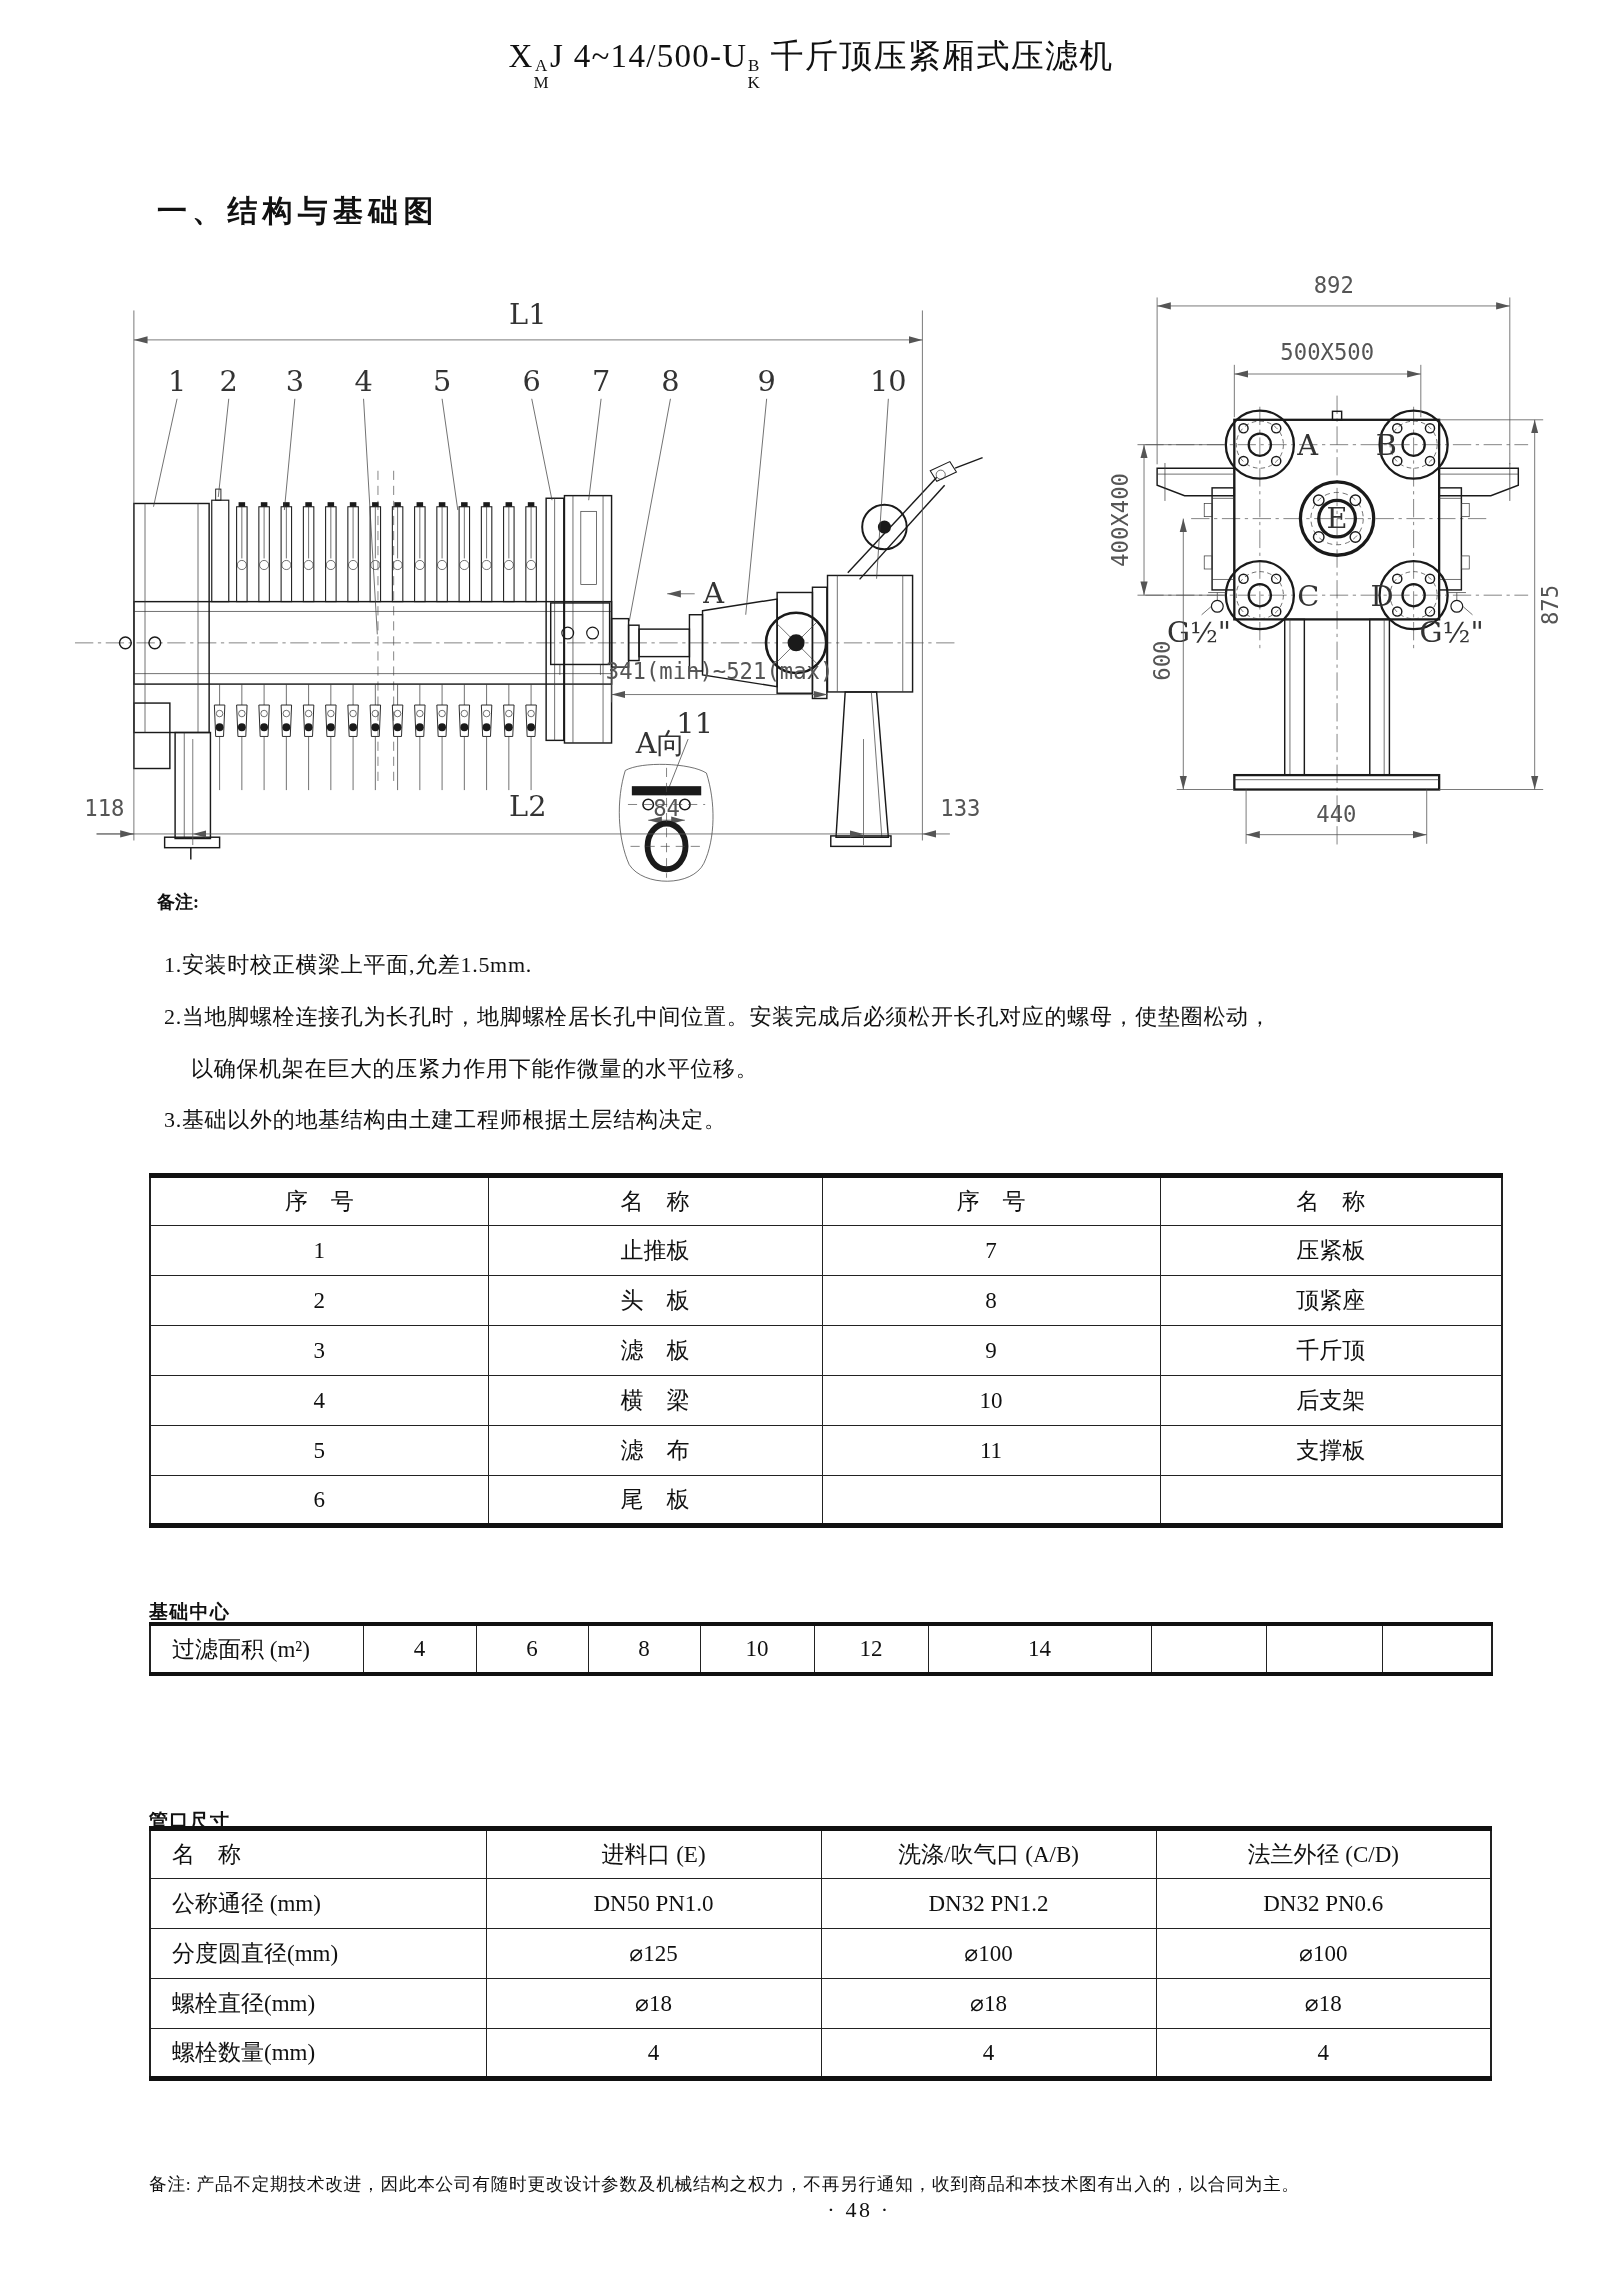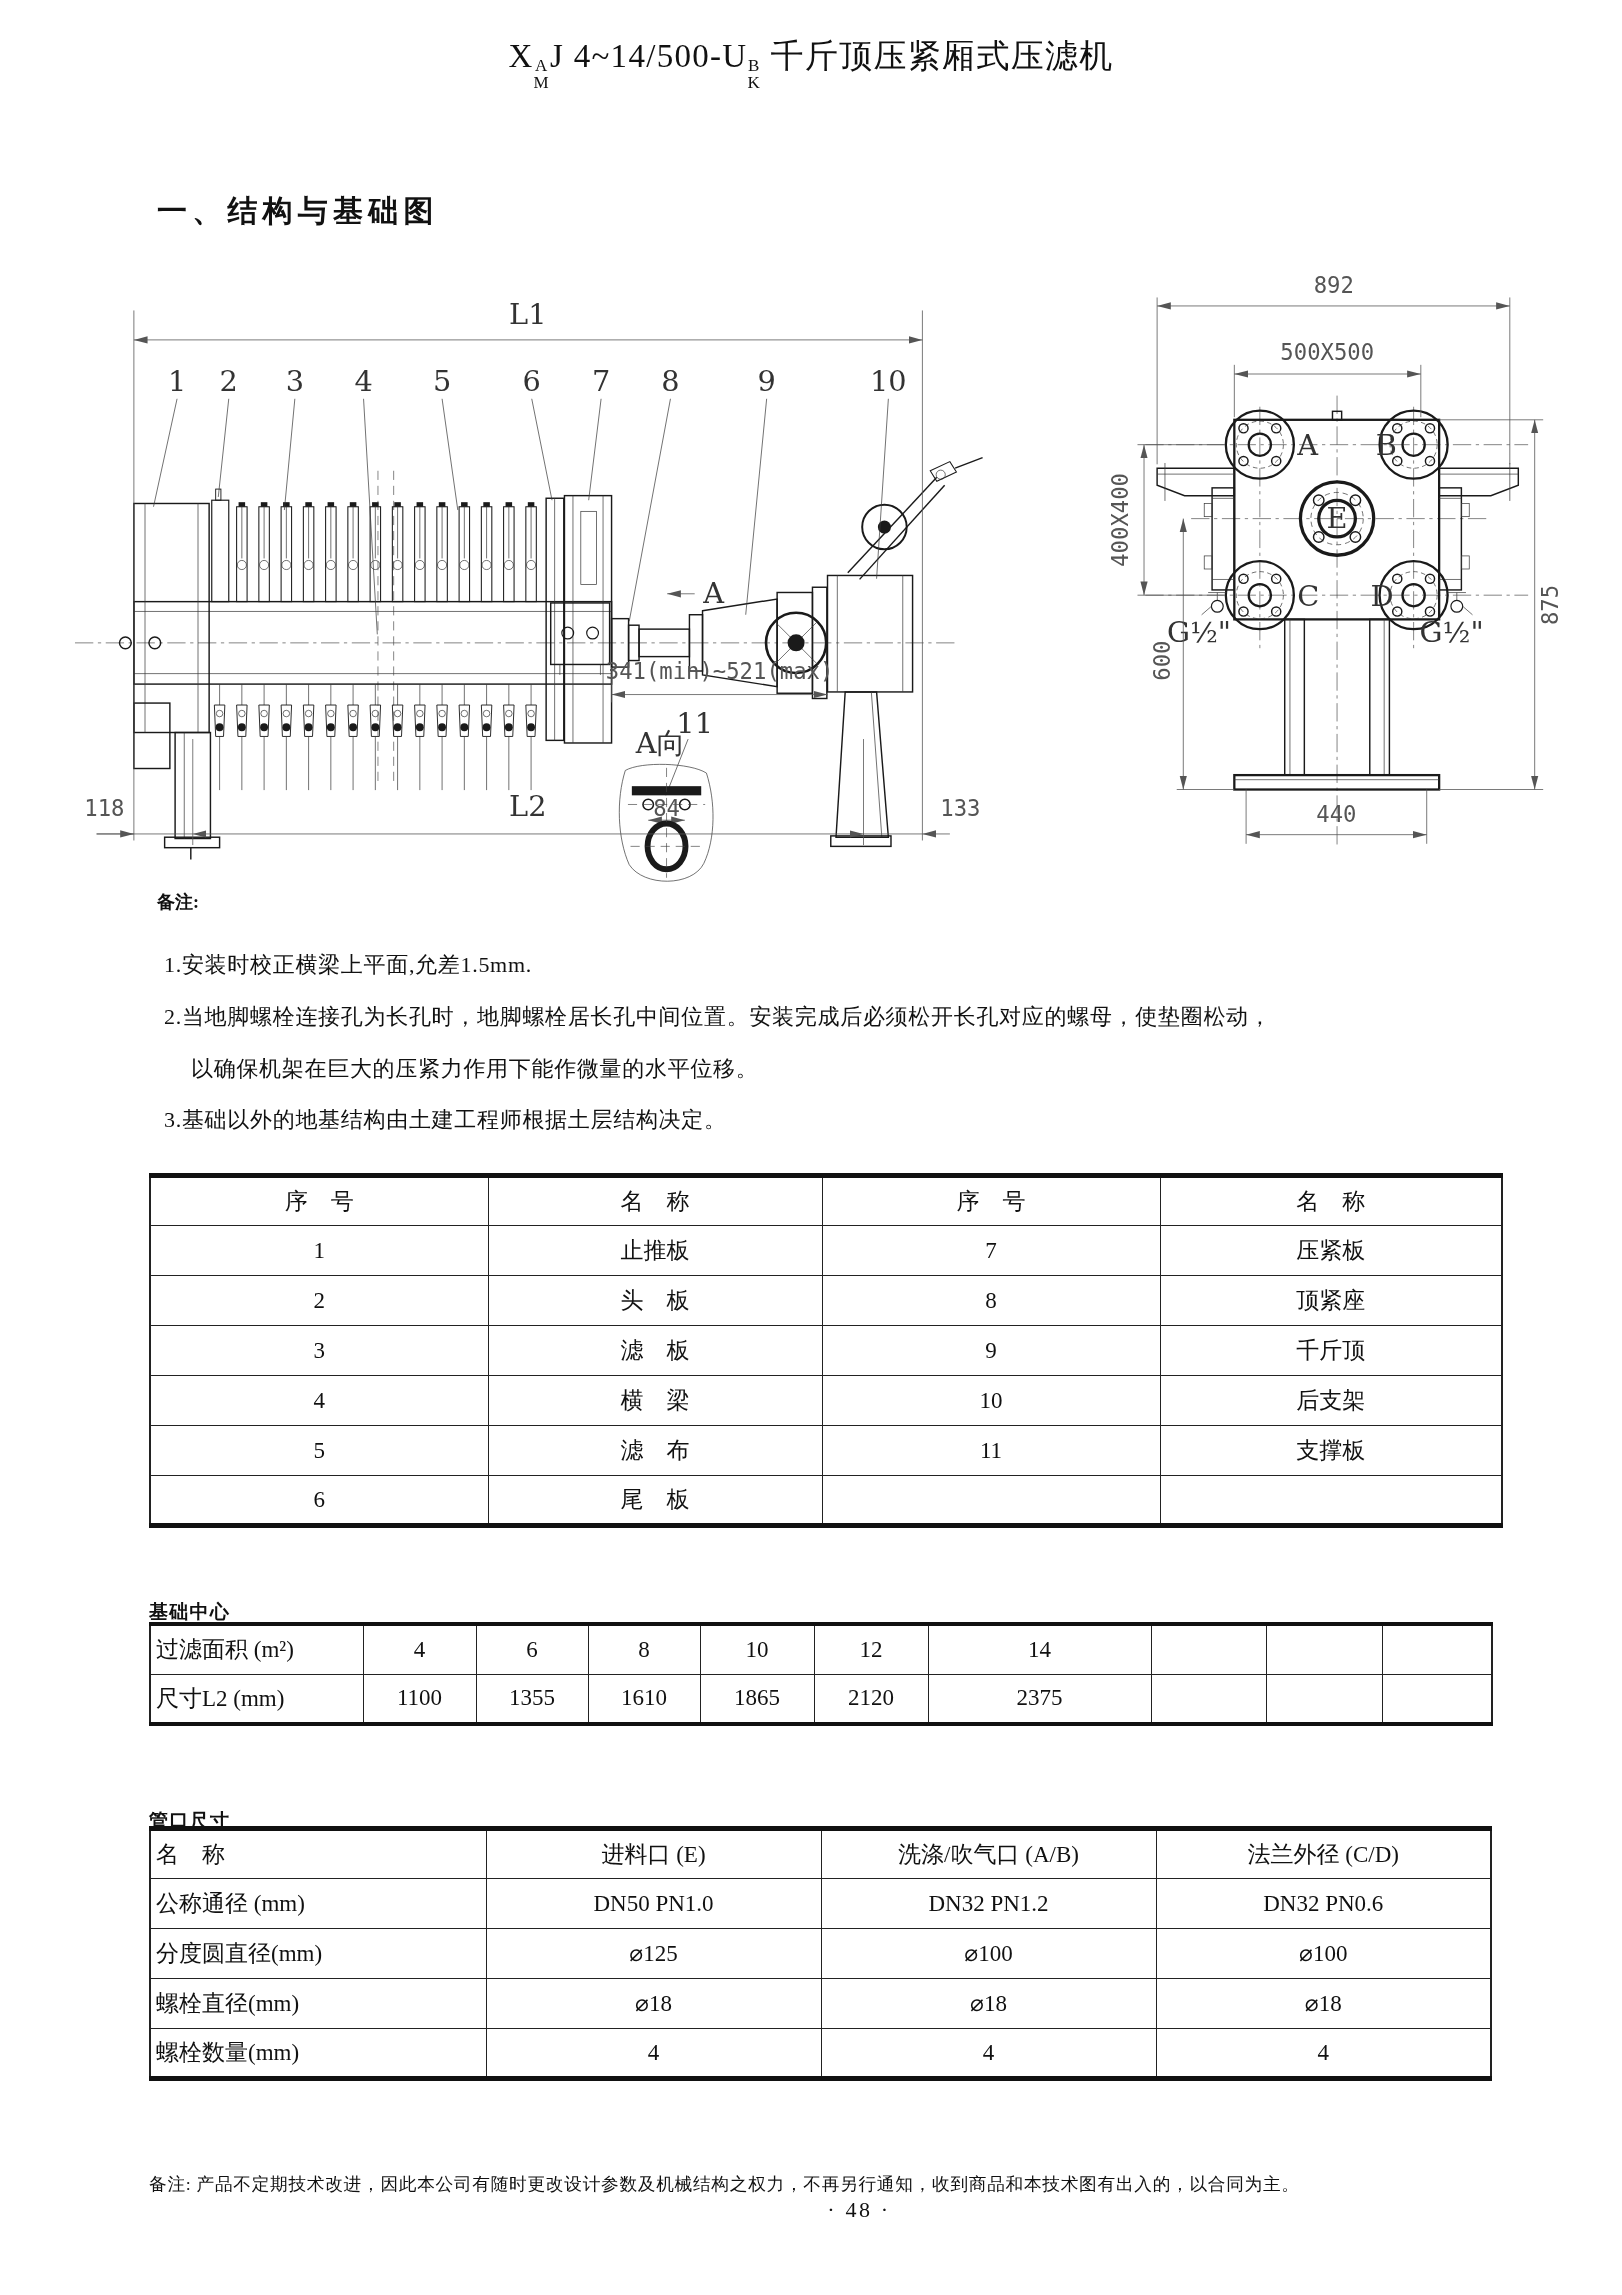--- a/index.html
+++ b/index.html
@@ -24,21 +24,21 @@
   .h-found { left:149px; top:1563px; }
   .h-pipe  { left:149px; top:1772px; }
 
   table.tbl { border-collapse:collapse; table-layout:fixed; font-size:23px; text-align:center; }
   table.tbl td { border:1.3px solid #222; height:50px; overflow:hidden; white-space:nowrap; }
   .parts { left:149px; top:1173px; width:1351px; border-top:5.2px solid #111; border-bottom:5.2px solid #111; border-left:2px solid #222; border-right:2px solid #222; }
   .found { left:149px; top:1622px; width:1341px; border-top:4.6px solid #111; border-bottom:4.6px solid #111; border-left:2px solid #222; border-right:2px solid #222; }
   .found td { height:52px; }
   .pipe  { left:149px; top:1826px; width:1341px; border-top:5.2px solid #111; border-bottom:5.2px solid #111; border-left:2px solid #222; border-right:2px solid #222; }
   .pipe td { height:52px; }
-  td.lbl { text-align:left; padding-left:5px; }
+  td.lbl { text-align:left; padding-left:21px; }
 
   .footnote { left:149px; top:2172px; width:1387px; font-size:17.7px; letter-spacing:0.7px; white-space:nowrap; }
   .pagenum { top:2197px; left:0; width:100%; text-align:center; font-size:22px; letter-spacing:2.6px;margin-left:48px; }
 
   
   svg text { font-family:"DejaVu Sans Mono","Liberation Mono",monospace; }
   .ln   { stroke:#1a1a1a; stroke-width:2.2; fill:none; }
   .ln3  { stroke:#1a1a1a; stroke-width:3.5; fill:none; }
   .thin { stroke:#3a3a3a; stroke-width:1.1; fill:none; }
   .dim  { stroke:#555; stroke-width:1.2; fill:none; }
@@ -486,32 +486,20 @@
         <td>4</td>
         <td>6</td>
         <td>8</td>
         <td>10</td>
         <td>12</td>
         <td>14</td>
         <td></td>
         <td></td>
         <td></td>
       </tr>
-      <tr>
-        <td class="lbl">尺寸L2 (mm)</td>
-        <td>1100</td>
-        <td>1355</td>
-        <td>1610</td>
-        <td>1865</td>
-        <td>2120</td>
-        <td>2375</td>
-        <td></td>
-        <td></td>
-        <td></td>
-      </tr>
     </tbody>
   </table>
 
   <div class="abs h-sub h-pipe">管口尺寸</div>
   <table class="abs tbl pipe">
     <colgroup>
         <col style="width:336px">
         <col style="width:335px">
         <col style="width:335px">
         <col style="width:335px">

